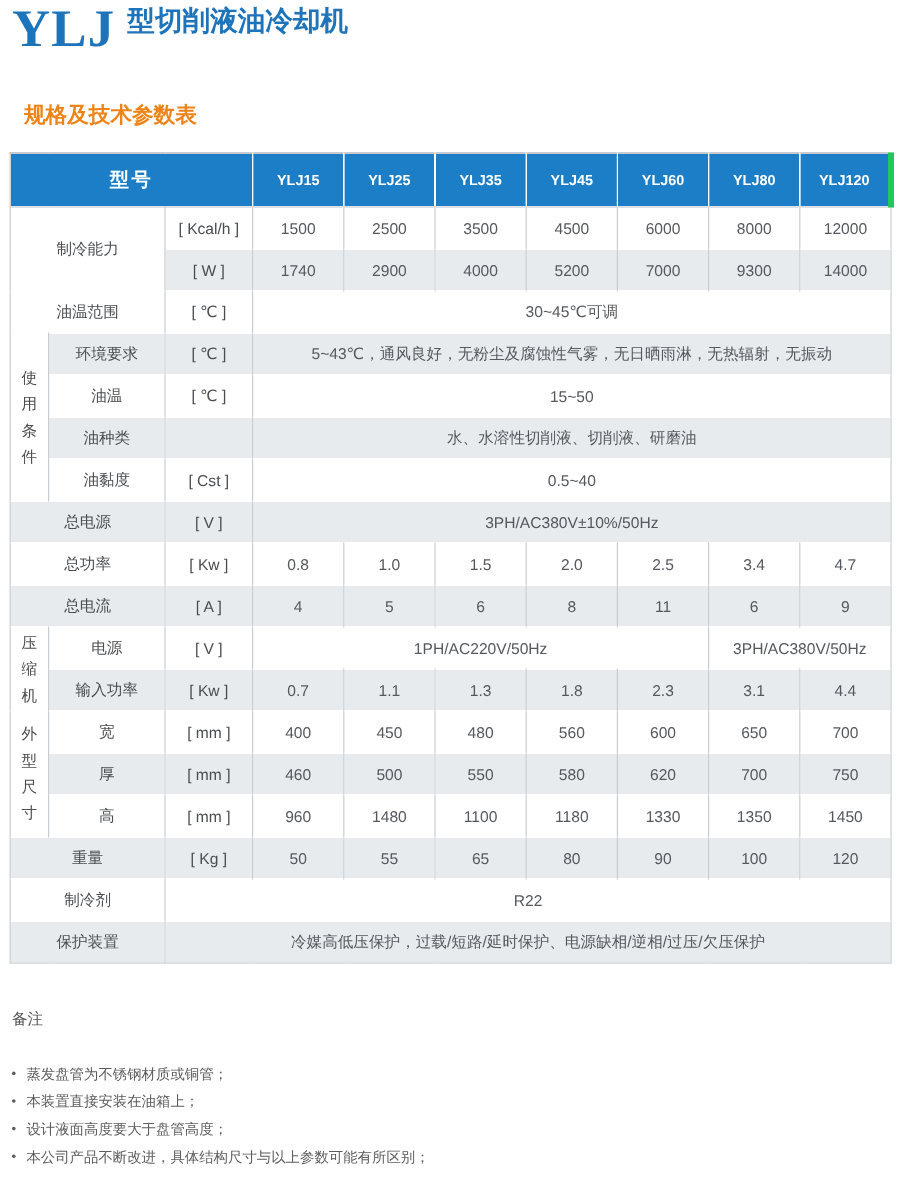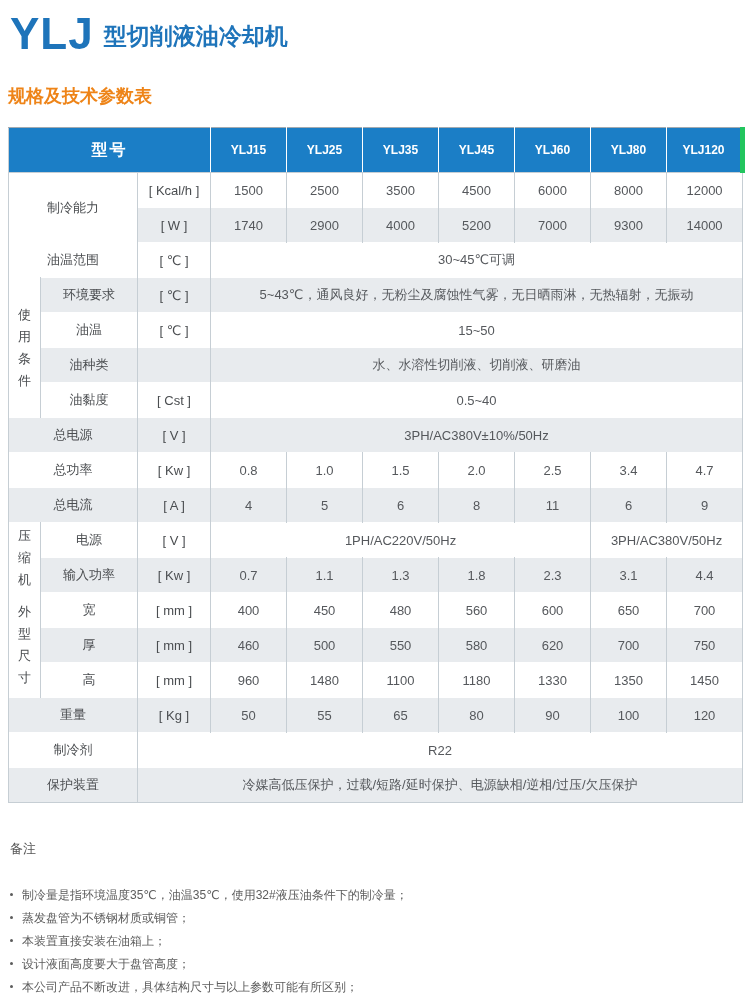--- a/index.html
+++ b/index.html
@@ -1,24 +1,24 @@
 <!DOCTYPE html>
 <html><head>
 <meta charset="utf-8">
 <style>
   * { margin: 0; padding: 0; box-sizing: border-box; }
   html, body { width: 750px; height: 997px; background: #ffffff; overflow: hidden;
     font-family: "Liberation Sans", "DejaVu Sans", sans-serif; }
   .page { position: relative; width: 750px; height: 997px; background: #fff; }
 
   
-  .title-row { position: absolute; left: 10px; top: 12px; display: flex; align-items: flex-end; }
+  .title-row { position: absolute; left: 10px; top: 2px; display: flex; align-items: flex-start; font-family: Liberation Serif, serif; }
   .title-prefix { font-size: 44px; font-weight: bold; color: #1e74ba; line-height: 44px; letter-spacing: 1px; }
   .title-rest { font-size: 23px; font-weight: bold; color: #1e74ba; margin-left: 10px; padding-bottom: 4px; }
-  .subtitle { position: absolute; left: 8px; top: 84px; font-size: 18px; font-weight: bold; color: #ee8418; }
+  .subtitle { position: absolute; left: 20px; top: 84px; font-size: 18px; font-weight: bold; color: #ee8418; }
 
   
   .spec-table { position: absolute; left: 8px; top: 127px; width: 734px;
     border-collapse: collapse; table-layout: fixed; }
   .spec-table th, .spec-table td { border-left: 1px solid #c6ced4; border-right: 1px solid #c6ced4;
     border-top: 1px solid #ffffff; text-align: center; vertical-align: middle;
     font-size: 13px; color: #55585c; overflow: hidden; }
   .spec-table thead th { background: #1b7ec6; color: #ffffff; height: 45px;
     font-size: 12px; font-weight: bold; border-left: 1px solid #ffffff; border-right: 1px solid #ffffff;
     border-top: 1px solid #a3aab0; border-bottom: 1px solid #c6ced4; }
@@ -224,21 +224,20 @@
         <tr class="alt">
           <td class="label-cell" colspan="2">保护装置</td>
           <td class="value-cell" colspan="8">冷媒高低压保护，过载/短路/延时保护、电源缺相/逆相/过压/欠压保护</td>
         </tr>
       </tbody>
   </table>
 
   <div class="notes">
     <div class="notes-title">备注</div>
     <ul class="notes-list">
-        <li><span class="bullet-dot"></span><span>制冷量是指环境温度35℃，油温35℃，使用32#液压油条件下的制冷量；</span></li>
         <li><span class="bullet-dot"></span><span>蒸发盘管为不锈钢材质或铜管；</span></li>
         <li><span class="bullet-dot"></span><span>本装置直接安装在油箱上；</span></li>
         <li><span class="bullet-dot"></span><span>设计液面高度要大于盘管高度；</span></li>
         <li><span class="bullet-dot"></span><span>本公司产品不断改进，具体结构尺寸与以上参数可能有所区别；</span></li>
       </ul>
   </div>
 
 </div>
 
 </body></html>

